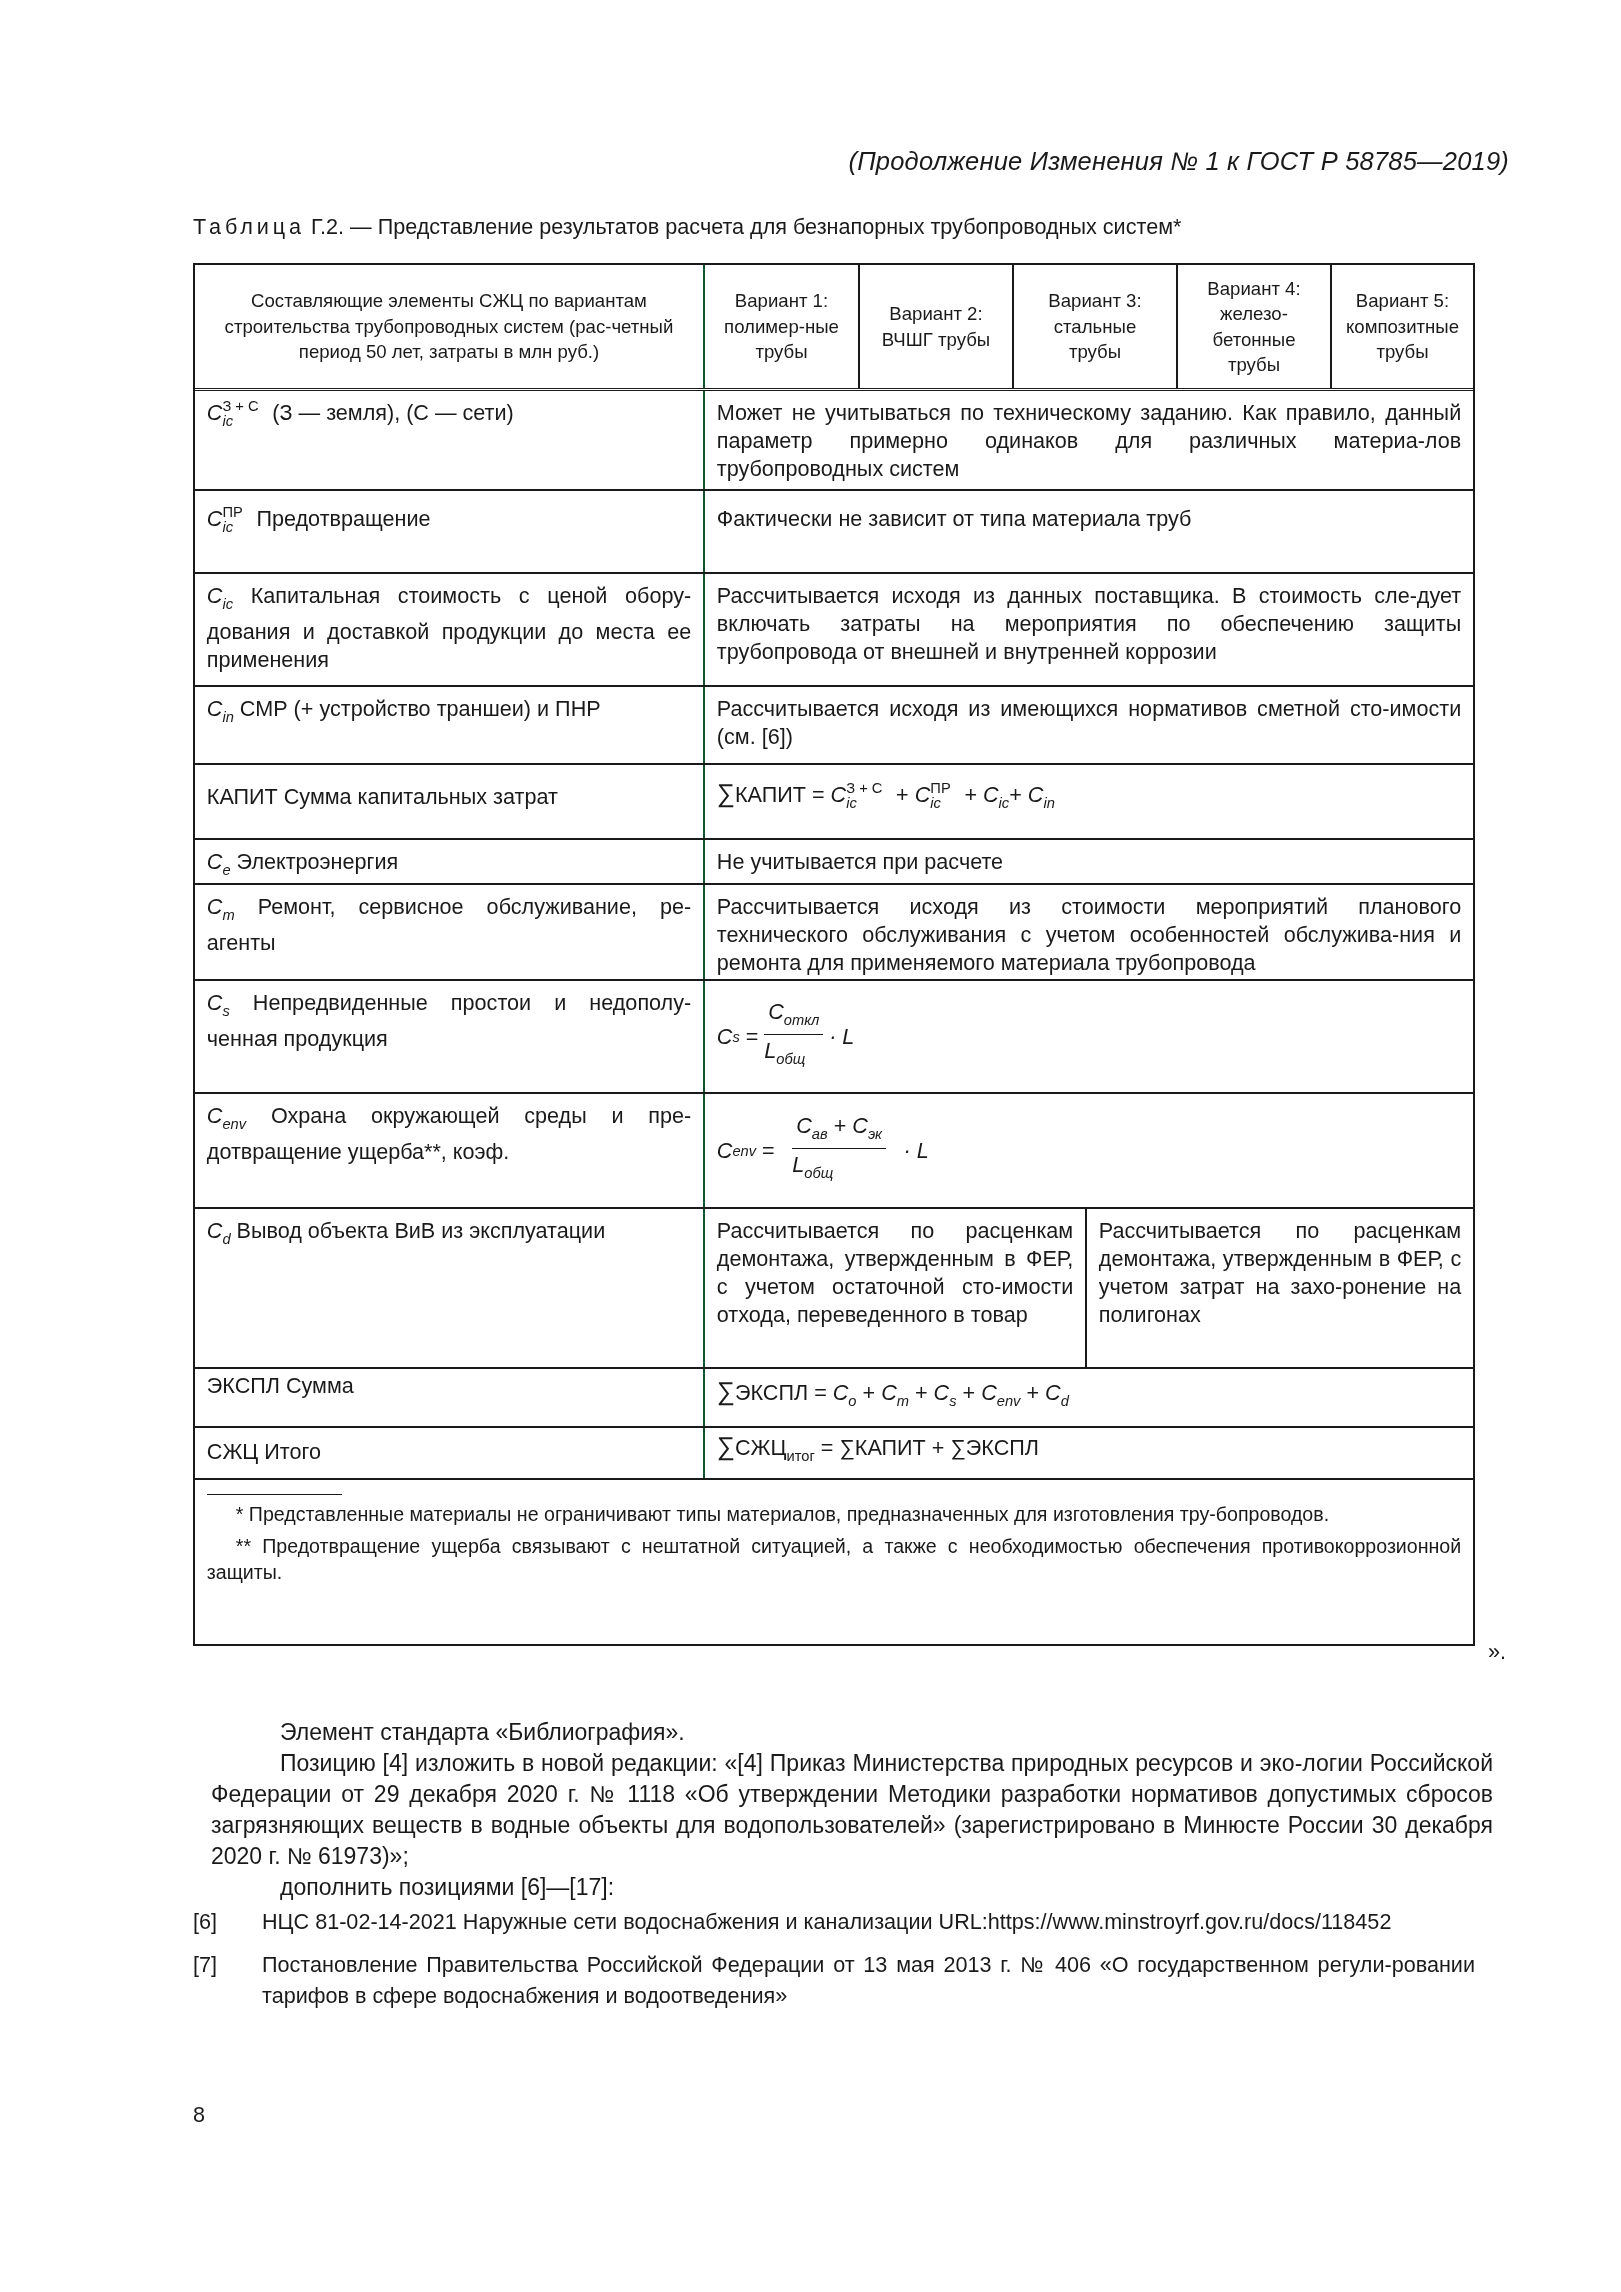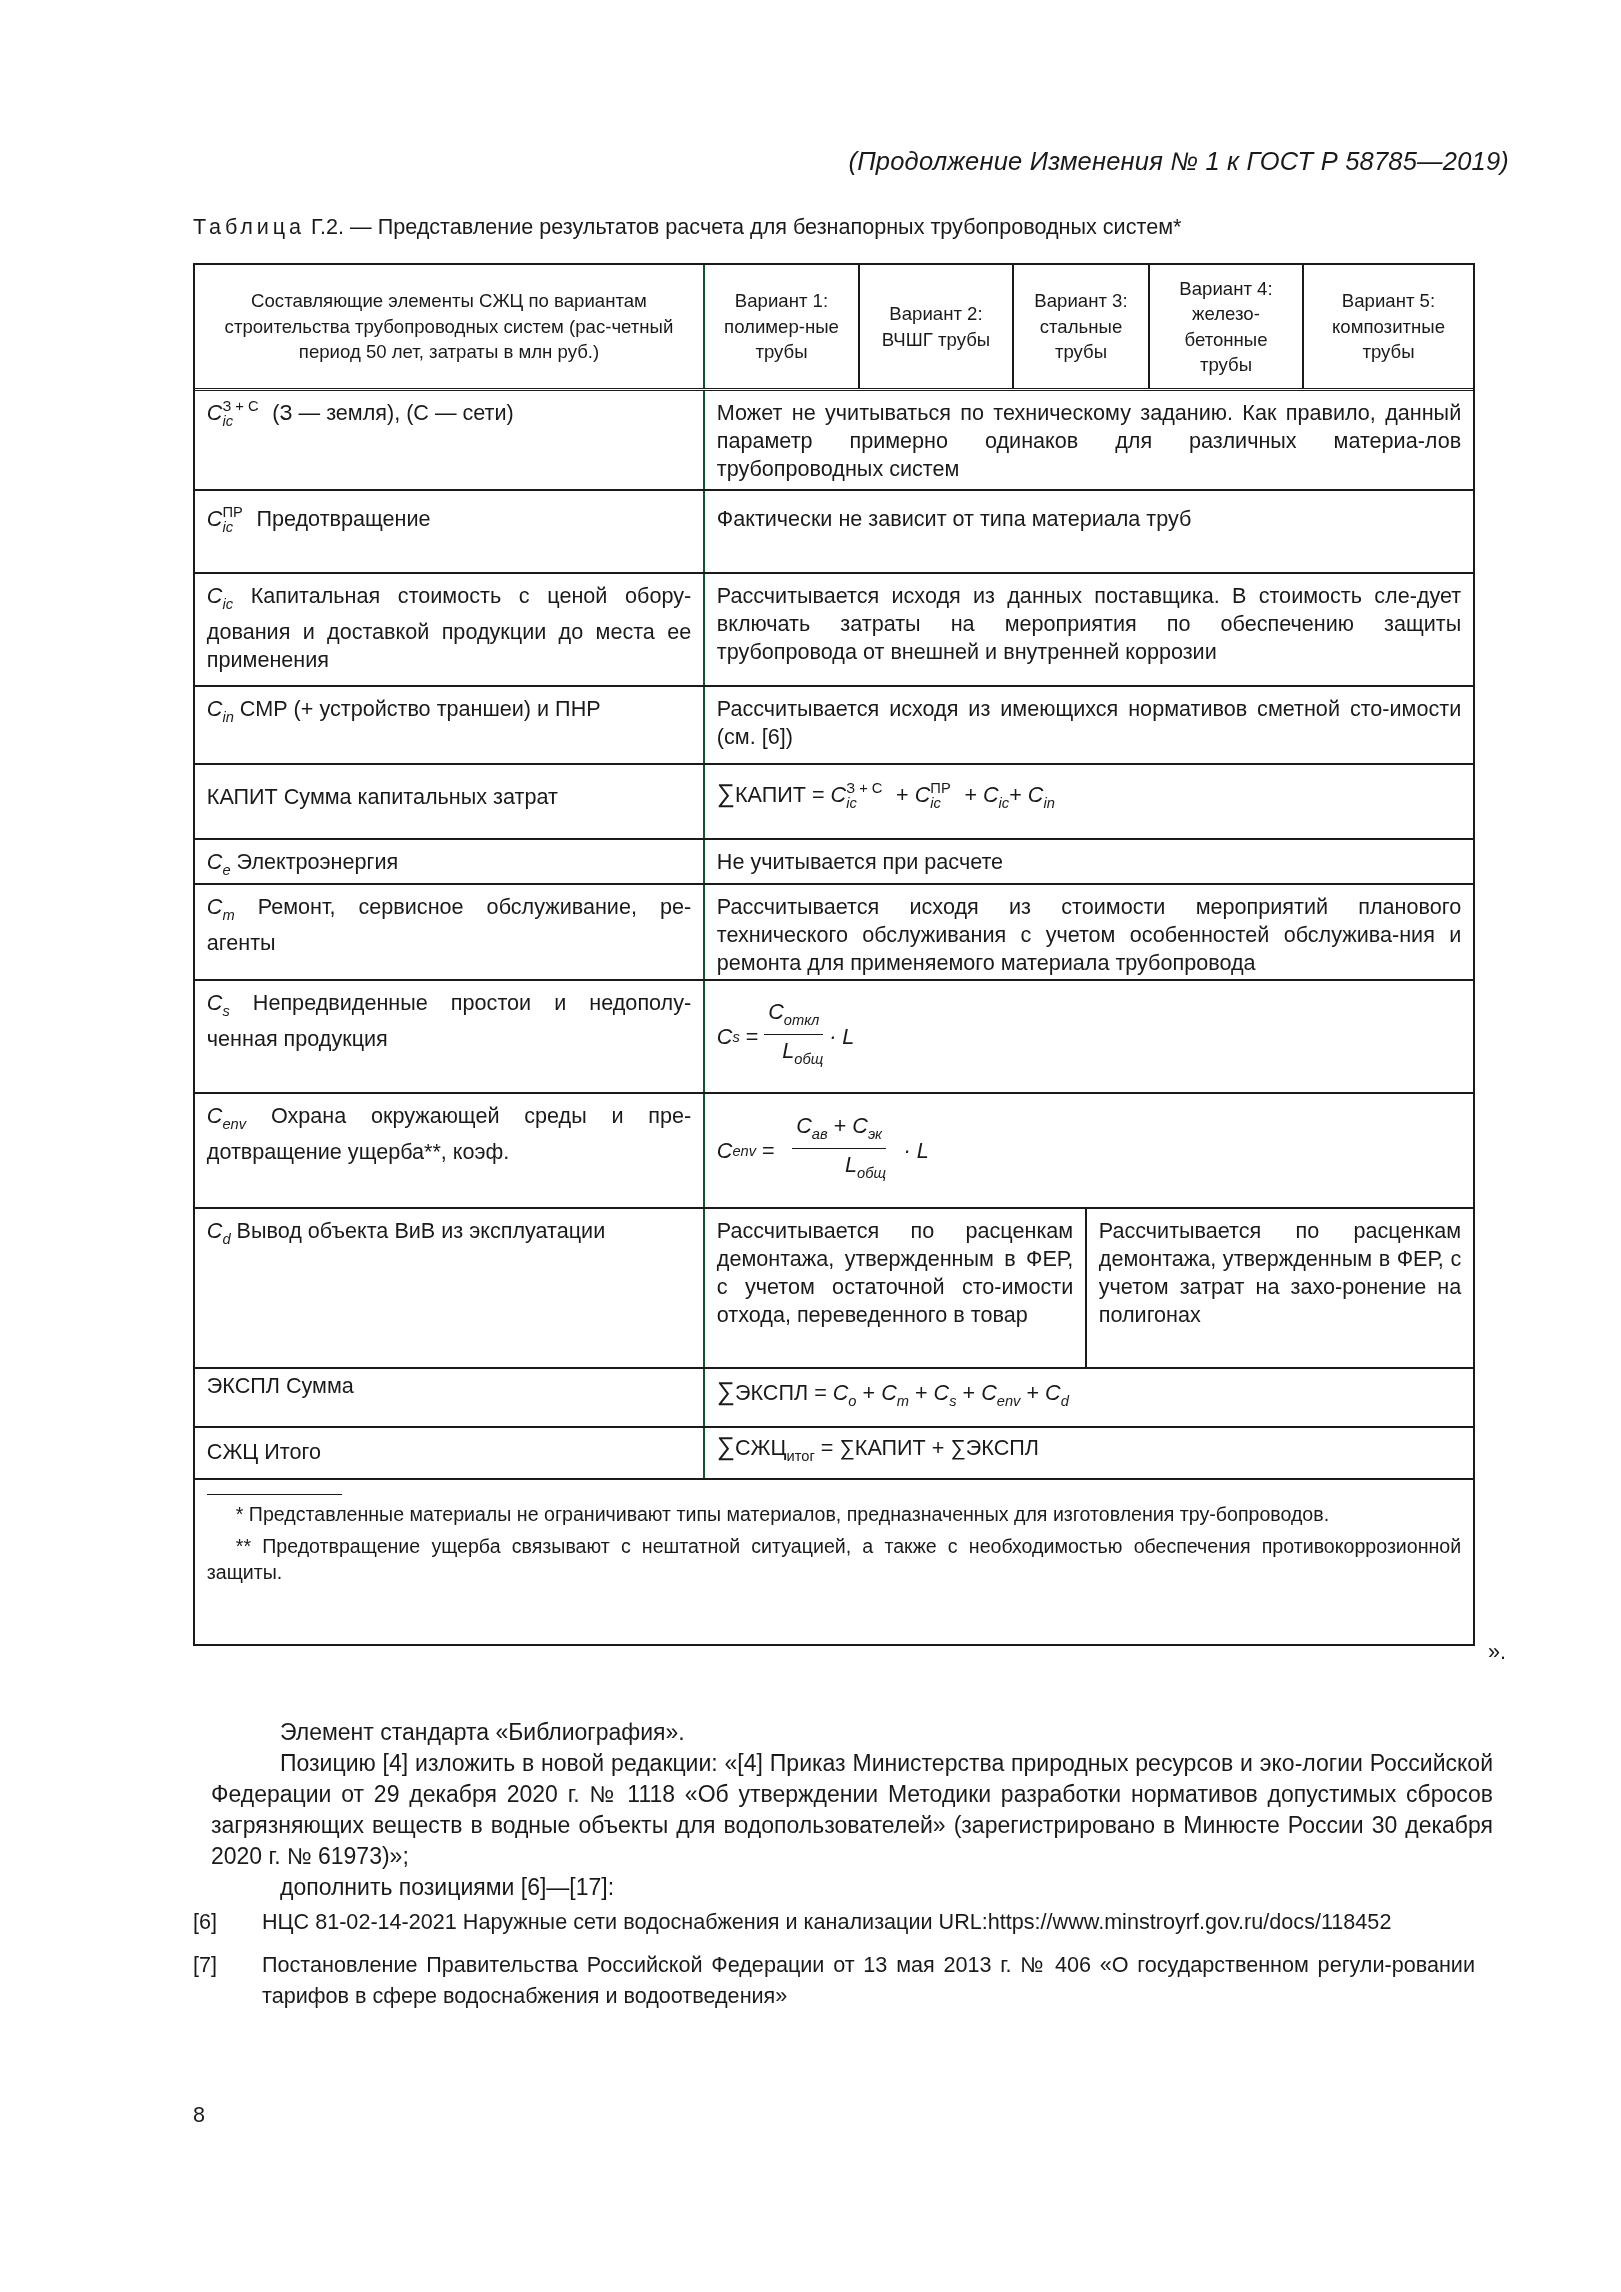--- a/index.html
+++ b/index.html
@@ -12,28 +12,28 @@
   .row { display:flex; border-top:2px solid #1a1a1a; box-sizing:border-box; }
   .row.first { border-top:none; }
   .row.double { border-top:3.9px double #1a1a1a; }
   .cell { box-sizing:border-box; padding:7.8px 11.8px; font-size:21.6px; line-height:28px; }
   .c-left { width:510px; border-right:2px solid #14532d; }
   .c-right { flex:1; text-align:justify; }
   .hdr .cell { font-size:18.6px; line-height:25.5px; text-align:center; display:flex; align-items:center; justify-content:center; }
   .hdr .v { width:155px; border-right:2px solid #1a1a1a; }
   .hdr .v.last { border-right:none; flex:1; }
   .hdr .v:nth-child(3) { width:154px; }
-  .hdr .v:nth-child(4) { width:136px; }
+  .hdr .v:nth-child(4) { width:164px; }
   .hdr .v:nth-child(5) { width:154px; }
   .sym { font-style:italic; }
   .sub { font-size:14.7px; vertical-align:-5.9px; font-style:italic; }
   .stack { display:inline-block; position:relative; vertical-align:middle; margin-right:13.7px; }
   .stack .su { display:block; font-size:14.7px; line-height:14.7px; }
   .stack .sb { display:block; font-size:14.7px; line-height:14.7px; font-style:italic; }
-  .frac { display:inline-flex; flex-direction:column; align-items:flex-end; vertical-align:middle; margin:0 5.9px; }
+  .frac { display:inline-flex; flex-direction:column; align-items:flex-start; vertical-align:middle; margin:0 5.9px; }
   .frac .num { border-bottom:1.5px solid #1a1a1a; padding:0 3.9px 2px; line-height:23.5px; }
   .frac .den { line-height:27.4px; padding-top:2px; }
   .formula { font-size:21.6px; }
   .sigma { font-size:25.5px; font-style:normal; }
   .split { display:flex; flex:1; }
   .split .cell { text-align:justify; }
   .split .s1 { width:382px; border-right:2px solid #1a1a1a; }
   .split .s2 { flex:1; }
   .foot { padding:13.7px 11.8px 9.8px; font-size:19.6px; line-height:26.5px; }
   .foot .rule { width:135px; border-top:1.5px solid #1a1a1a; margin-bottom:5.9px; }

